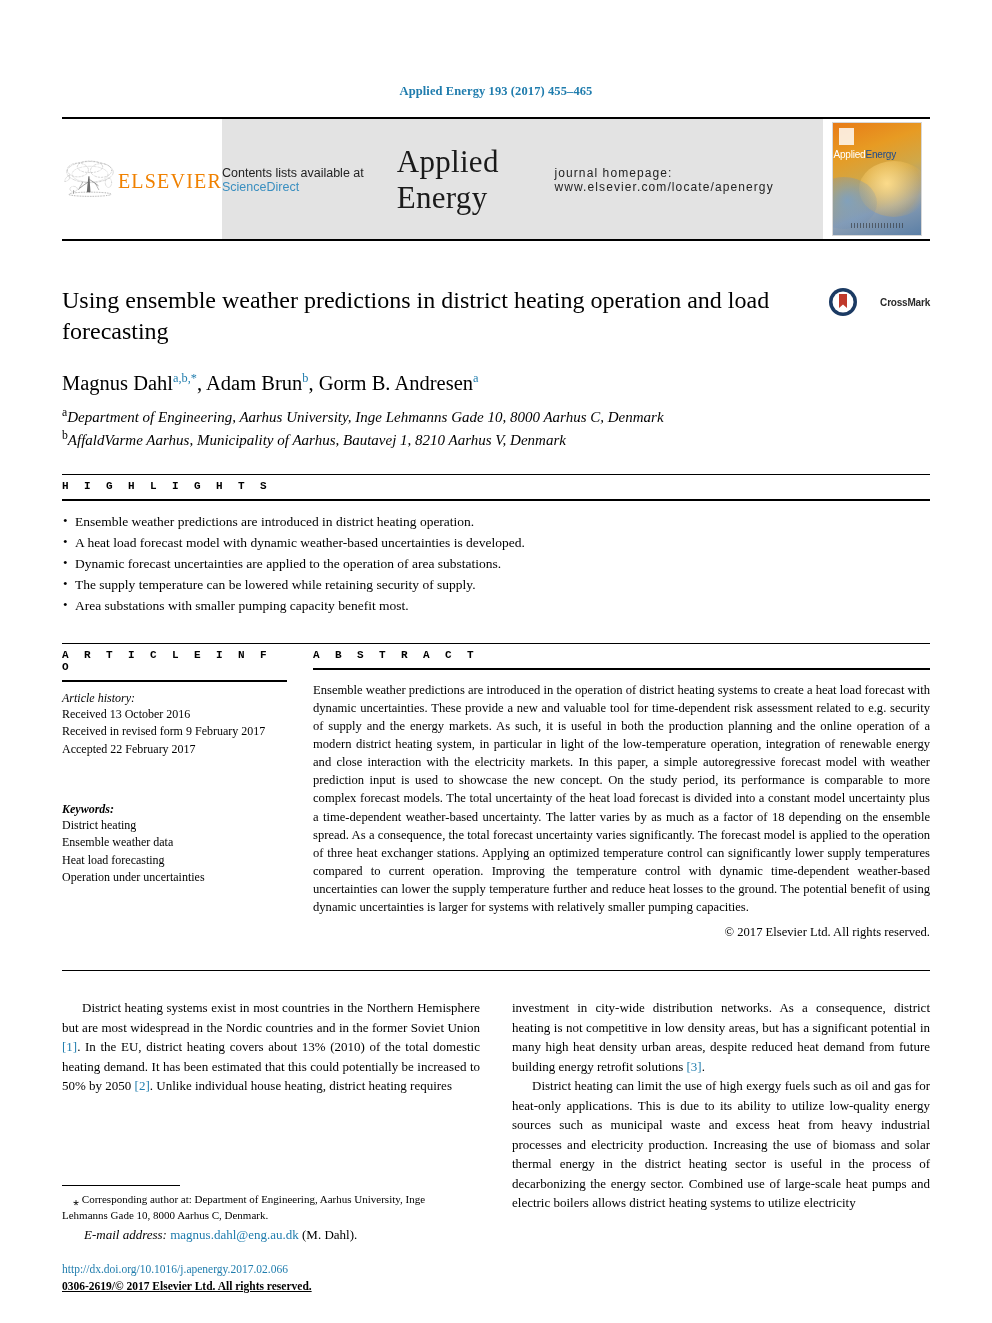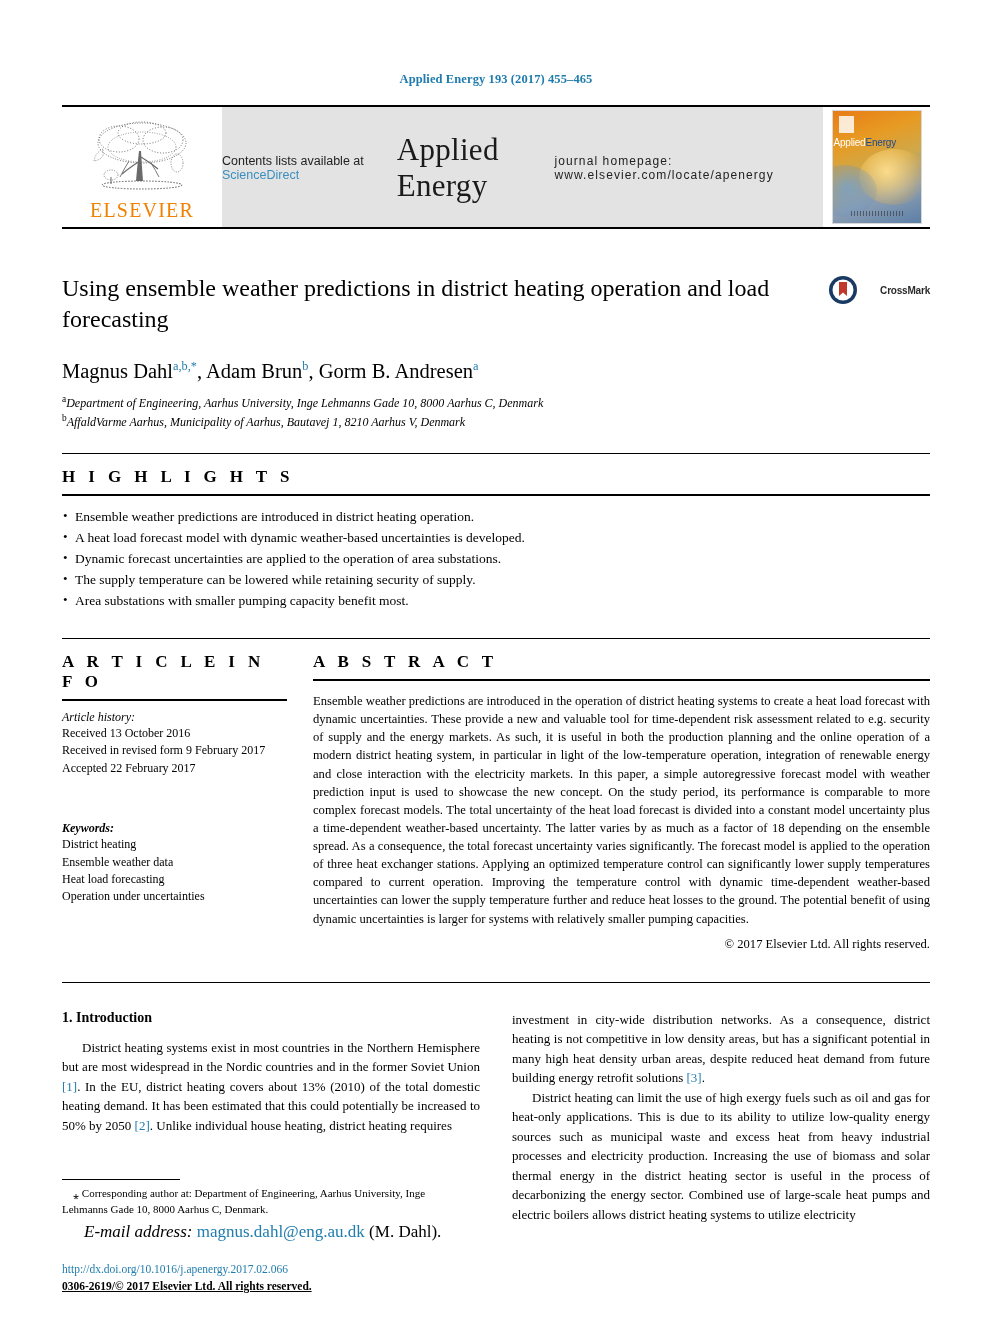--- a/index.html
+++ b/index.html
@@ -13,21 +13,21 @@
     font-family: "Liberation Serif", serif;
     color: #000000;
     position: relative;
     overflow: hidden;
   }
   .page {
     width: 992px;
     height: 1323px;
     position: relative;
     box-sizing: border-box;
-    padding: 0 62px;
+    padding: 12px 62px;
   }
 
   
   .running-head {
     text-align: center;
     color: #1f7cad;
     font-size: 12.5px;
     font-weight: bold;
     letter-spacing: 0.1px;
     padding-top: 72px;
@@ -40,21 +40,21 @@
     border-bottom: 2.5px solid #000;
     height: 120px;
     display: flex;
     align-items: stretch;
     position: relative;
   }
   .elsevier-logo {
     width: 160px;
     flex: 0 0 160px;
     display: flex;
-    flex-direction: column;
+    flex-direction: row;
     align-items: center;
     justify-content: center;
     padding: 4px 0 2px 0;
     box-sizing: border-box;
   }
   .tree-svg { display: block; }
   .elsevier-word {
     color: #f08100;
     font-family: "Liberation Serif", serif;
     font-size: 20px;
@@ -186,41 +186,41 @@
     font-size: 20.5px;
     line-height: 1.25;
   }
   .authors sup, .sup-blue {
     color: #1f7cad;
     font-size: 0.6em;
     vertical-align: super;
   }
   .affiliations {
     margin-top: 8px;
-    font-size: 12px;
+    font-size: 15px;
     font-style: italic;
     line-height: 1.45;
   }
   .affiliations sup {
     font-style: normal;
     font-size: 0.78em;
     vertical-align: super;
   }
 
   
   .rule-top {
     border-top: 1.2px solid #000;
     margin-top: 22px;
   }
   .section-head {
-    font-family: Liberation Serif, serif;
-    font-size: 17px;
+    font-family: Liberation Mono, monospace;
+    font-size: 11px;
     font-weight: bold;
     letter-spacing: 4.4px;
-    margin: 13px 0 7px 0;
+    margin: 5px 0 7px 0;
   }
   .section-rule {
     border-top: 2px solid #000;
   }
 
   
   .highlights-list {
     list-style: none;
     margin: 11px 0 0 0;
     padding: 0;
@@ -329,21 +329,21 @@
     border-top: 1.1px solid #000;
     width: 118px;
     margin-bottom: 6px;
   }
   .footnote-text {
     font-size: 11px;
     line-height: 1.45;
     text-indent: 11px;
   }
   .footnote-email {
-    font-size: 17px;
+    font-size: 13px;
     line-height: 1.45;
     text-indent: 22px;
     margin-top: 2px;
   }
   .footnote-email i { font-style: italic; }
   .doi-block {
     margin-top: 17px;
   }
   .doi-link {
     color: #1f7cad;
@@ -468,21 +468,20 @@
       <div class="section-head">A B S T R A C T</div>
       <div class="section-rule"></div>
       <div class="abstract-body">Ensemble weather predictions are introduced in the operation of district heating systems to create a heat load forecast with dynamic uncertainties. These provide a new and valuable tool for time-dependent risk assessment related to e.g. security of supply and the energy markets. As such, it is useful in both the production planning and the online operation of a modern district heating system, in particular in light of the low-temperature operation, integration of renewable energy and close interaction with the electricity markets. In this paper, a simple autoregressive forecast model with weather prediction input is used to showcase the new concept. On the study period, its performance is comparable to more complex forecast models. The total uncertainty of the heat load forecast is divided into a constant model uncertainty plus a time-dependent weather-based uncertainty. The latter varies by as much as a factor of 18 depending on the ensemble spread. As a consequence, the total forecast uncertainty varies significantly. The forecast model is applied to the operation of three heat exchanger stations. Applying an optimized temperature control can significantly lower supply temperatures compared to current operation. Improving the temperature control with dynamic time-dependent weather-based uncertainties can lower the supply temperature further and reduce heat losses to the ground. The potential benefit of using dynamic uncertainties is larger for systems with relatively smaller pumping capacities.</div>
       <div class="abstract-copyright">© 2017 Elsevier Ltd. All rights reserved.</div>
     </div>
   </div>
 
   <div class="body-rule"></div>
   <div class="body-cols">
     <div class="body-col">
-      <h2 class="body-h1">1. Introduction</h2>
       <p class="body-p">
         <span>District heating systems exist in most countries in the Northern Hemisphere but are most widespread in the Nordic countries and in the former Soviet Union </span><span class="ref">[1]</span><span>. In the EU, district heating covers about 13% (2010) of the total domestic heating demand. It has been estimated that this could potentially be increased to 50% by 2050 </span><span class="ref">[2]</span><span>. Unlike individual house heating, district heating requires</span>
       </p>
     </div>
     <div class="body-col">
       <p class="body-p" style="text-indent:0;">
         <span>investment in city-wide distribution networks. As a consequence, district heating is not competitive in low density areas, but has a significant potential in many high heat density urban areas, despite reduced heat demand from future building energy retrofit solutions </span><span class="ref">[3]</span><span>.</span>
       </p>
       <p class="body-p">District heating can limit the use of high exergy fuels such as oil and gas for heat-only applications. This is due to its ability to utilize low-quality energy sources such as municipal waste and excess heat from heavy industrial processes and electricity production. Increasing the use of biomass and solar thermal energy in the district heating sector is useful in the process of decarbonizing the energy sector. Combined use of large-scale heat pumps and electric boilers allows district heating systems to utilize electricity</p>
     </div>

